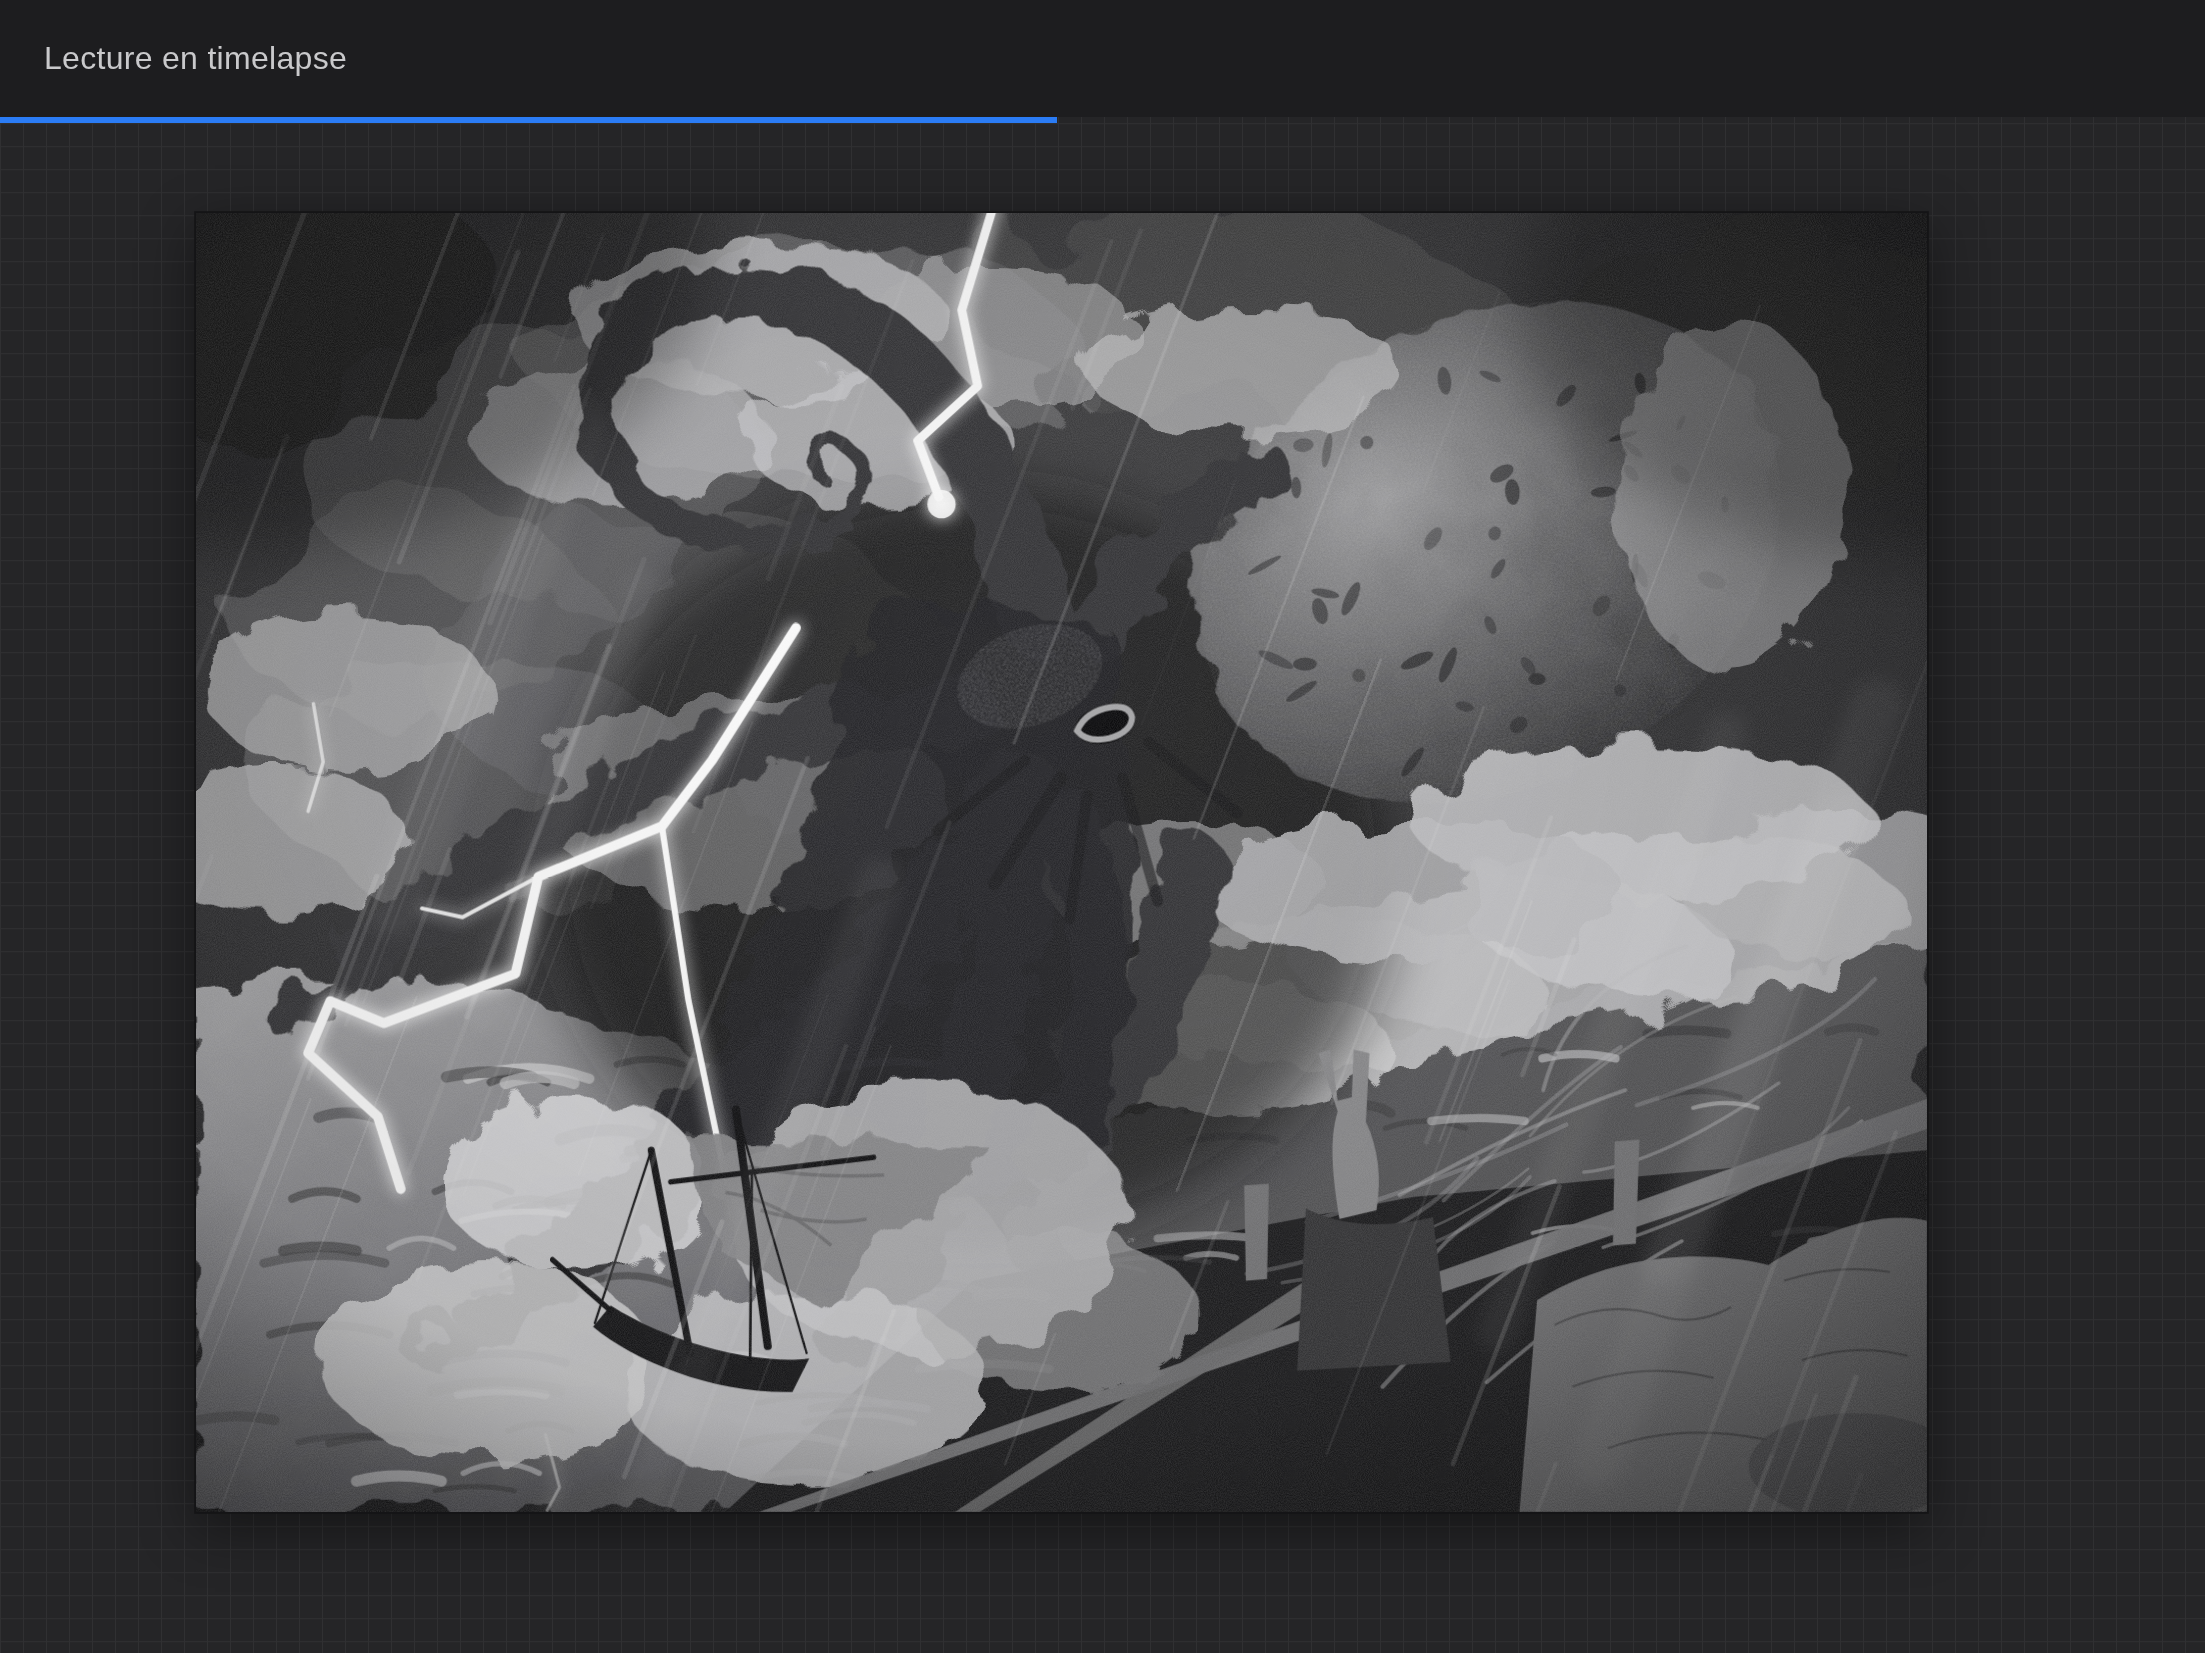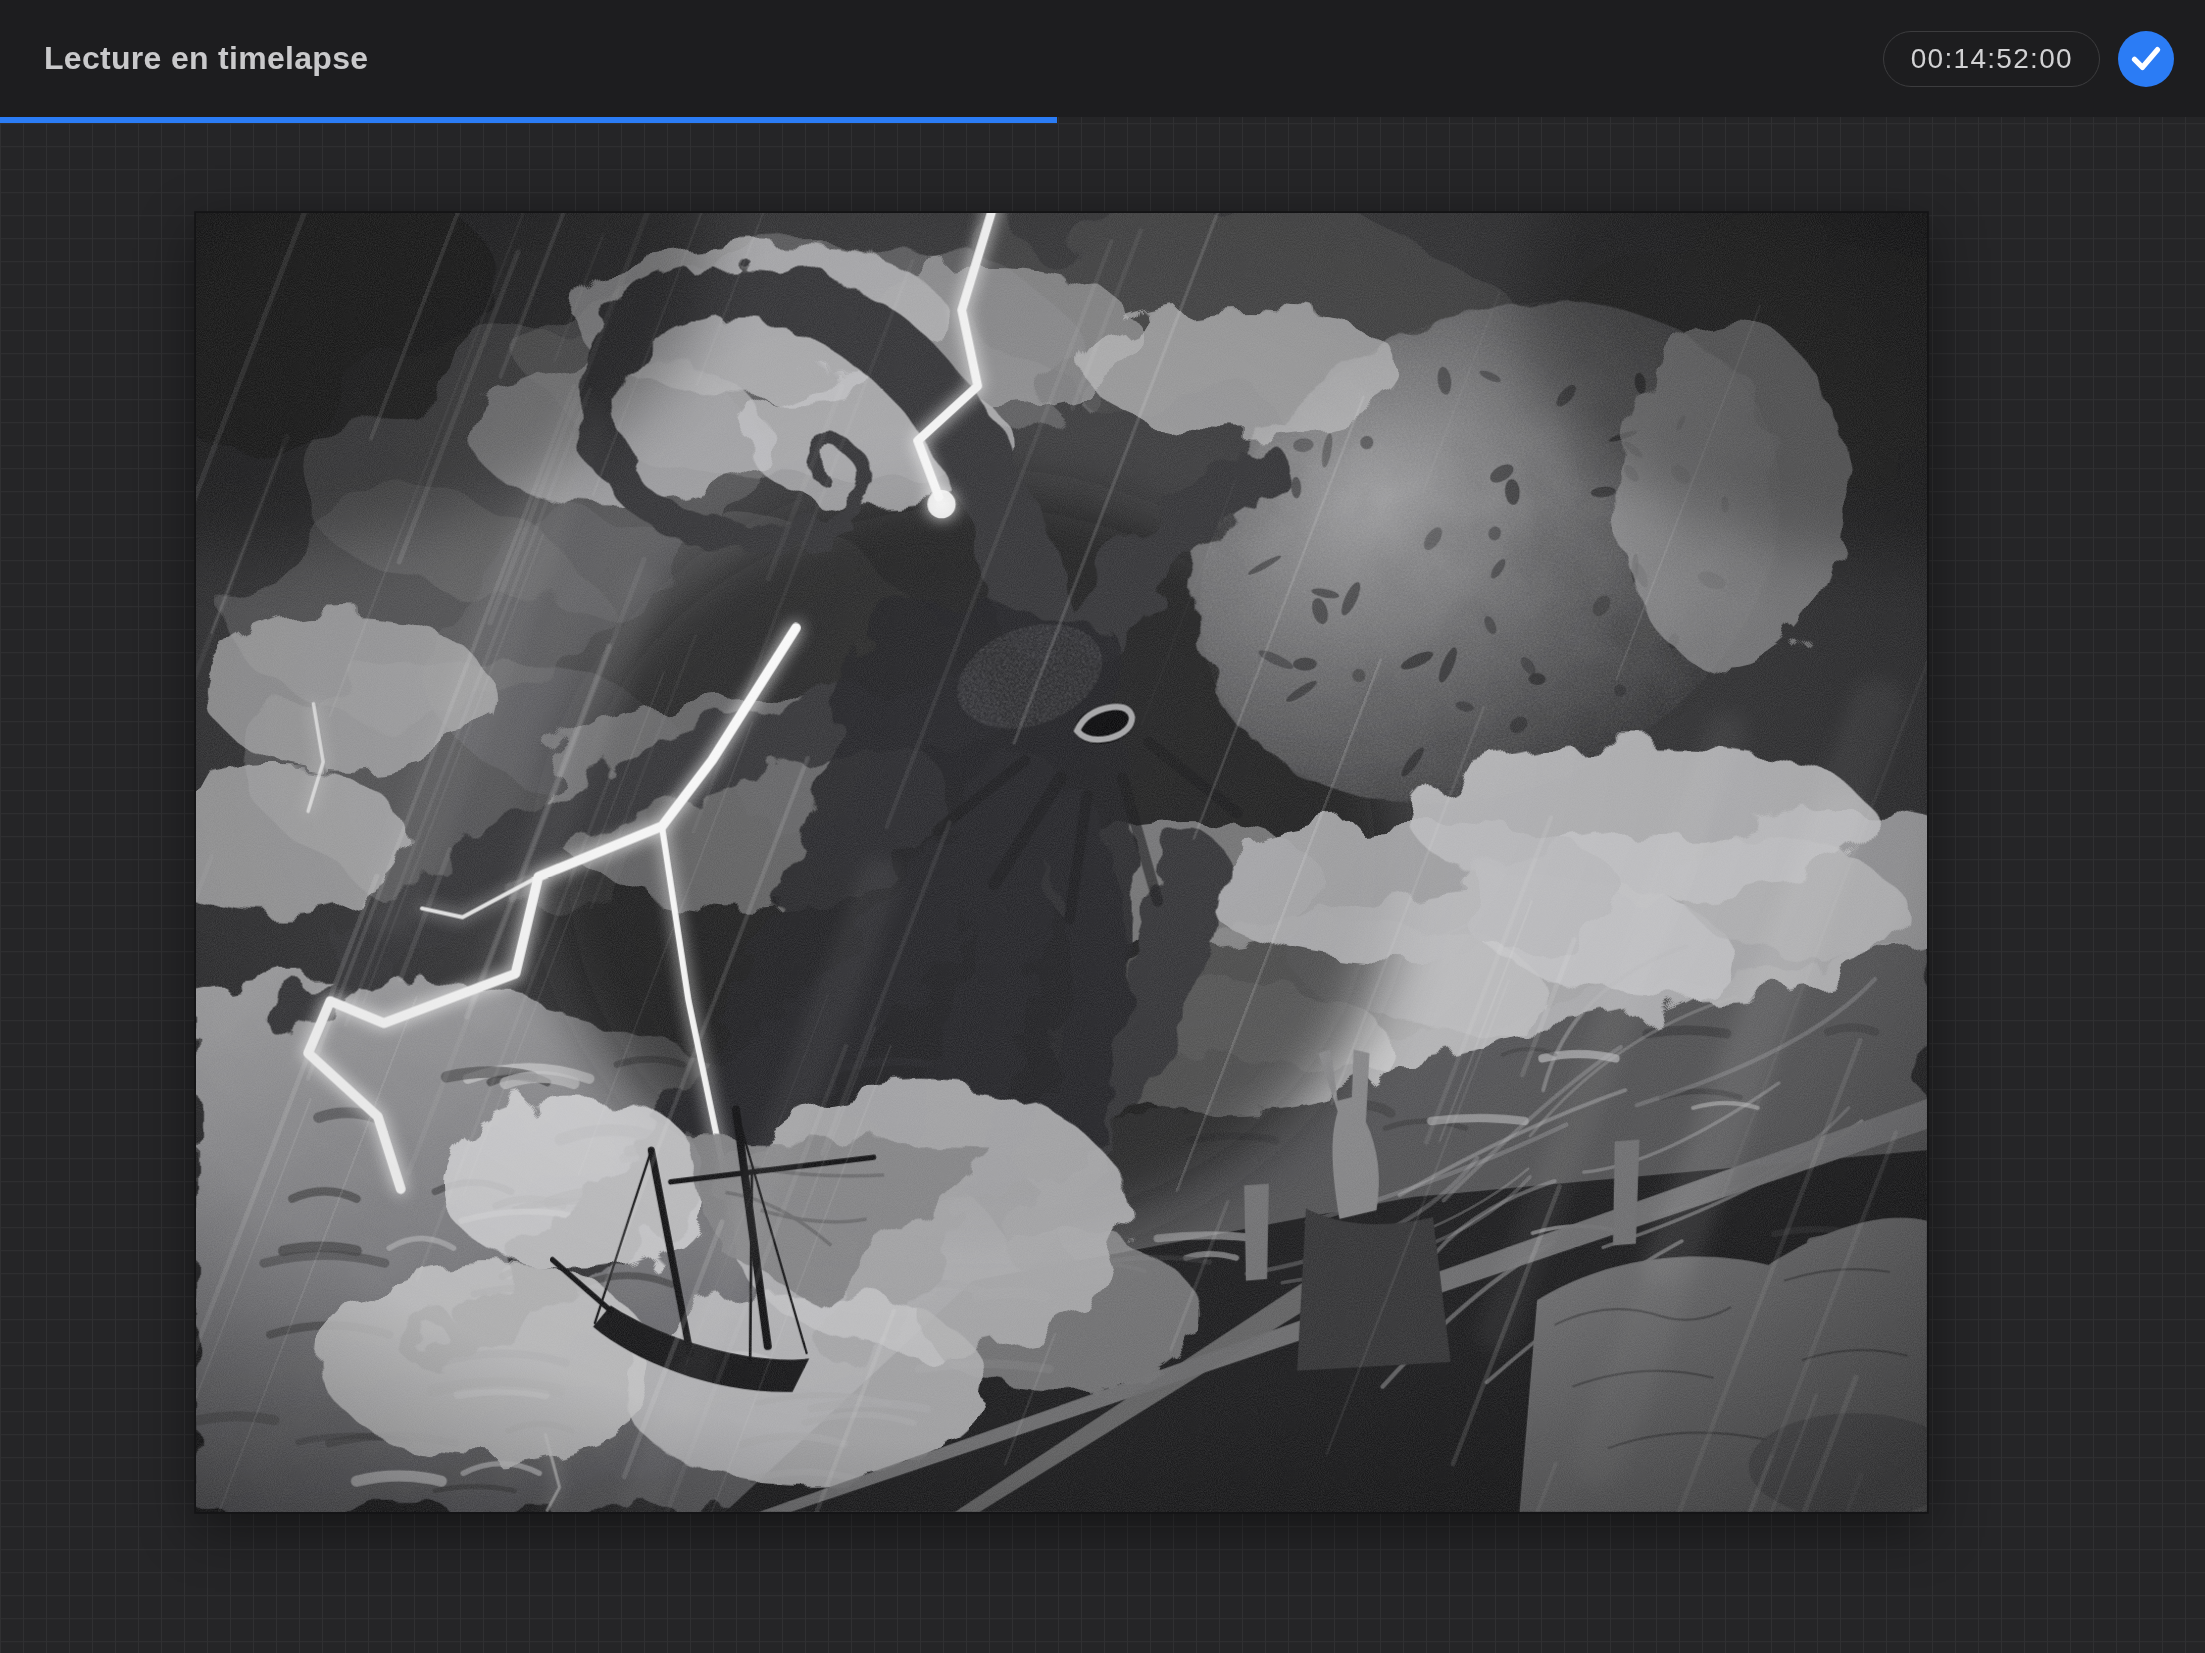--- a/index.html
+++ b/index.html
@@ -20,21 +20,21 @@
     background-position:0 6.2px;
   }
   
   .topbar{
     position:absolute;left:0;top:0;right:0;height:117px;
     background:var(--topbar-bg,#1d1d1f);
     display:flex;align-items:center;z-index:10;
     padding:0 32px 0 44px;box-sizing:border-box;
   }
   .topbar-title{
-    font-size:32px;font-weight:700;color:#c9c9cb;letter-spacing:0.3px;
+    font-size:32px;font-weight:400;color:#c9c9cb;letter-spacing:0.3px;
   }
   .topbar-right{margin-left:auto;display:flex;align-items:center;}
   .time-pill{
     height:56px;line-height:53px;padding:0 26.5px;border-radius:30px;
     border:1.8px solid #3c3c3e;color:#d2d2d4;font-size:28px;
     letter-spacing:1.3px;font-weight:400;box-sizing:border-box;
     display:flex;align-items:center;
   }
   .done-btn{
     width:56px;height:56px;border-radius:50%;margin-left:17.6px;
@@ -57,32 +57,20 @@
   }
   .art-canvas svg{display:block;width:100%;height:100%;}
 </style>
 </head>
 <body style="--accent: #2B7CF5; --topbar-bg: #1D1D1F; --workspace-bg: #252527; --grid-line: #303032;">
 
 <div class="workspace"></div>
 
 <header class="topbar">
   <div class="topbar-title">Lecture en timelapse</div>
-  <div class="topbar-right">
-    <div class="time-pill">
-      <span>00:14:52:00</span>
-    </div>
-    <button class="done-btn">
-      <span>
-        <svg width="30" height="25" viewBox="0 0 34 28">
-          <polyline points="4,15 13,24 30,4" fill="none" stroke="#ffffff" stroke-width="6" stroke-linecap="round" stroke-linejoin="round"></polyline>
-        </svg>
-      </span>
-    </button>
-  </div>
 </header>
 
 <div class="progress-track">
   <div class="progress-fill" style="width: 47.9%;"></div>
 </div>
 
 <div class="art-canvas" role="img" aria-label="Grayscale digital painting in progress: a giant kraken with outstretched curling tentacles rises from storm waves, lightning bolts flash at the upper left, a sailing ship with torn sails is caught below, heavy diagonal rain falls, and the lower-right corner remains a flat grey unfinished sketch of a railing, a figure and rocks">
   <svg viewBox="0 0 1962 1472" preserveAspectRatio="none">
     <defs>
       <radialGradient id="bgGrad" cx="46%" cy="36%" r="85%">

